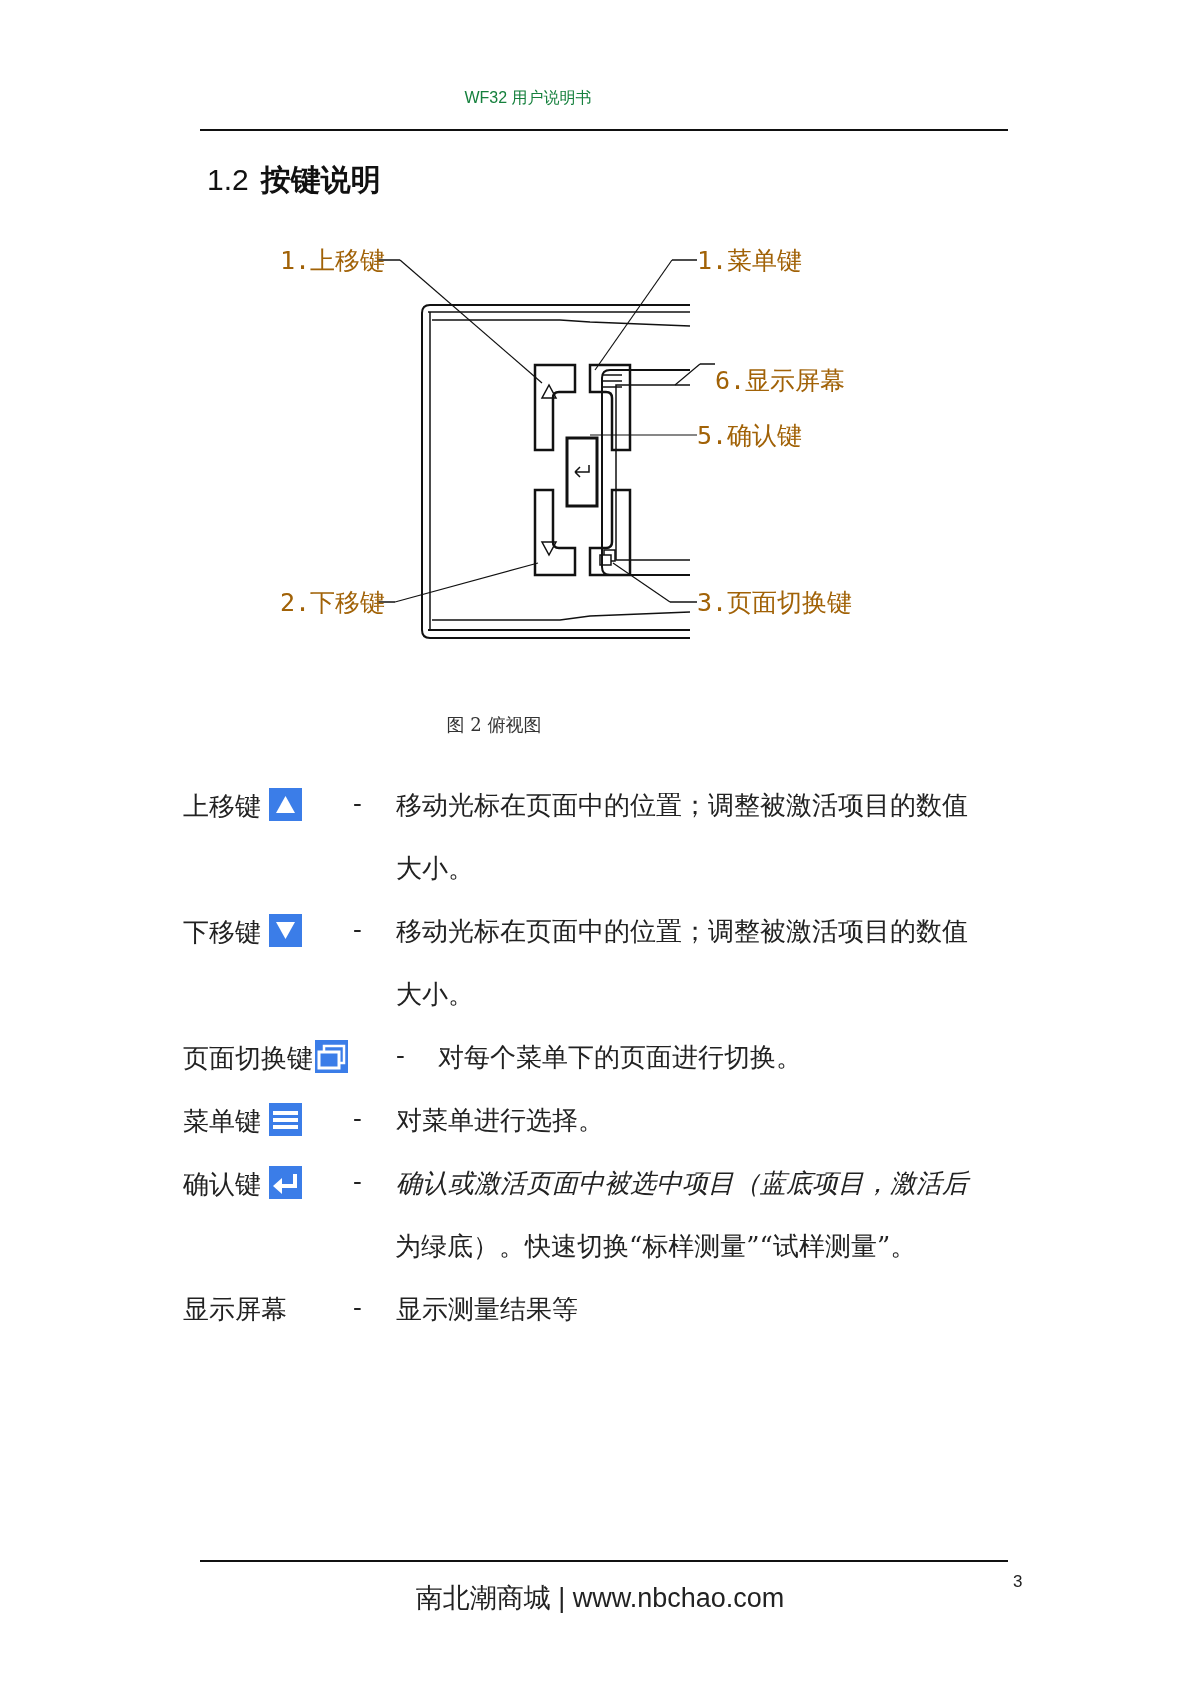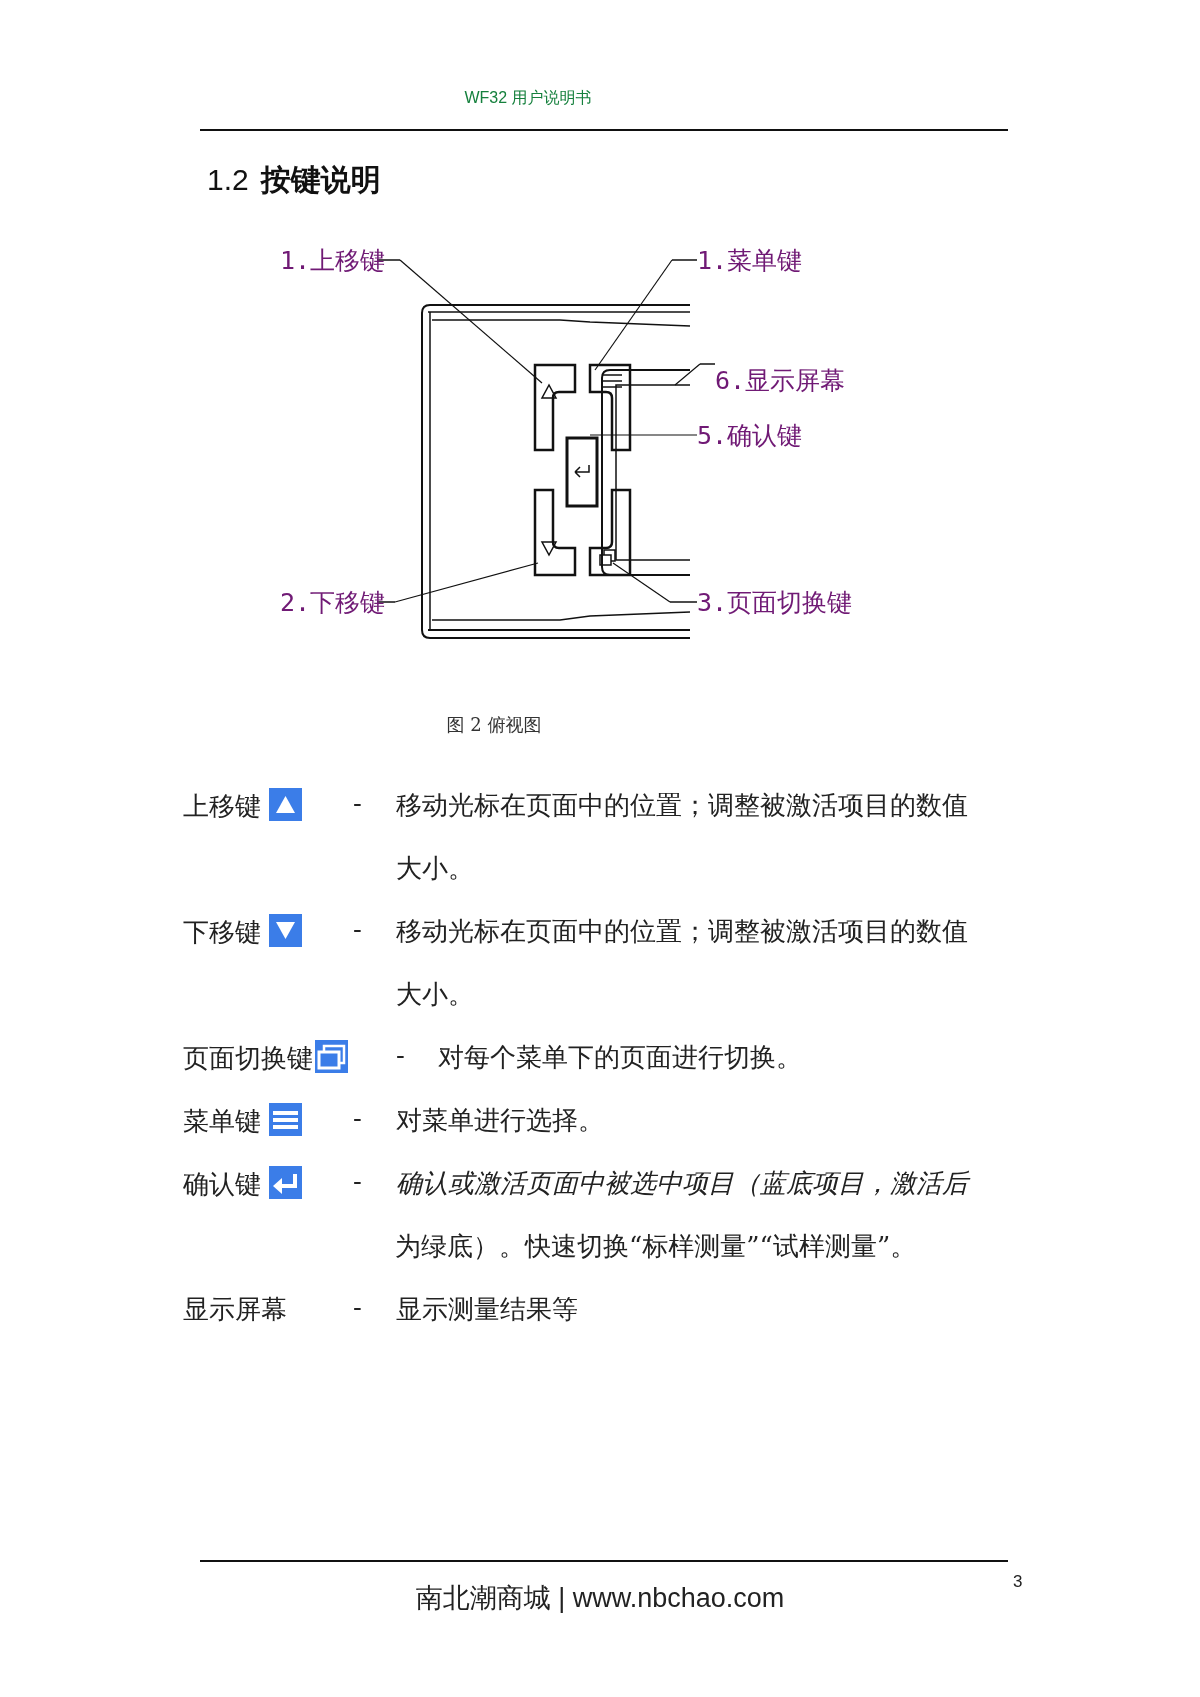--- a/index.html
+++ b/index.html
@@ -6,21 +6,21 @@
   body { width: 1200px; height: 1697px; position: relative; overflow: hidden;
          font-family: "DejaVu Serif", "Liberation Serif", serif; color: #111; }
   .abs { position: absolute; }
   .header-title { left: 0; width: 1056px; top: 88px; text-align: center;
                   font-family: "Liberation Sans", "DejaVu Sans", sans-serif; font-size: 16px; color: #15803d; }
   .rule { left: 200px; width: 808px; height: 2px; background: #111; }
   .section-title { left: 183px; top: 160px; font-family: "Liberation Sans", "DejaVu Sans", sans-serif;
                    font-size: 30px; font-weight: bold; color: #111; margin-left: 24px; }
   .section-title .num { font-weight: normal; margin-right: 12px; }
   .diagram { left: 260px; top: 250px; width: 700px; height: 430px; }
-  .diag-label { font-family: "DejaVu Sans Mono", "Liberation Mono", monospace; font-size: 25px; color: #701a75; }
+  .diag-label { font-family: "DejaVu Sans Mono", "Liberation Mono", monospace; font-size: 25px; color: #a16207; }
   .caption { left: 0; width: 988px; top: 713px; text-align: center; font-size: 18px; color: #333; }
   .row { left: 183px; font-size: 26px; color: #222; }
   .row-key { position: absolute; left: 0; white-space: nowrap; }
   .row-dash { position: absolute; white-space: nowrap; }
   .row-desc { position: absolute; white-space: nowrap; }
   .key-icon { display: inline-block; width: 33px; height: 33px; background: #3b7de8; vertical-align: -6px;
               margin-left: 8px; position: relative; }
   .key-icon svg { position: absolute; left: 0; top: 0; }
   .footer-text { left: 0; width: 1200px; top: 1580px; text-align: center;
                  font-family: "Liberation Sans", "DejaVu Sans", sans-serif; font-size: 27px; color: #222; }

